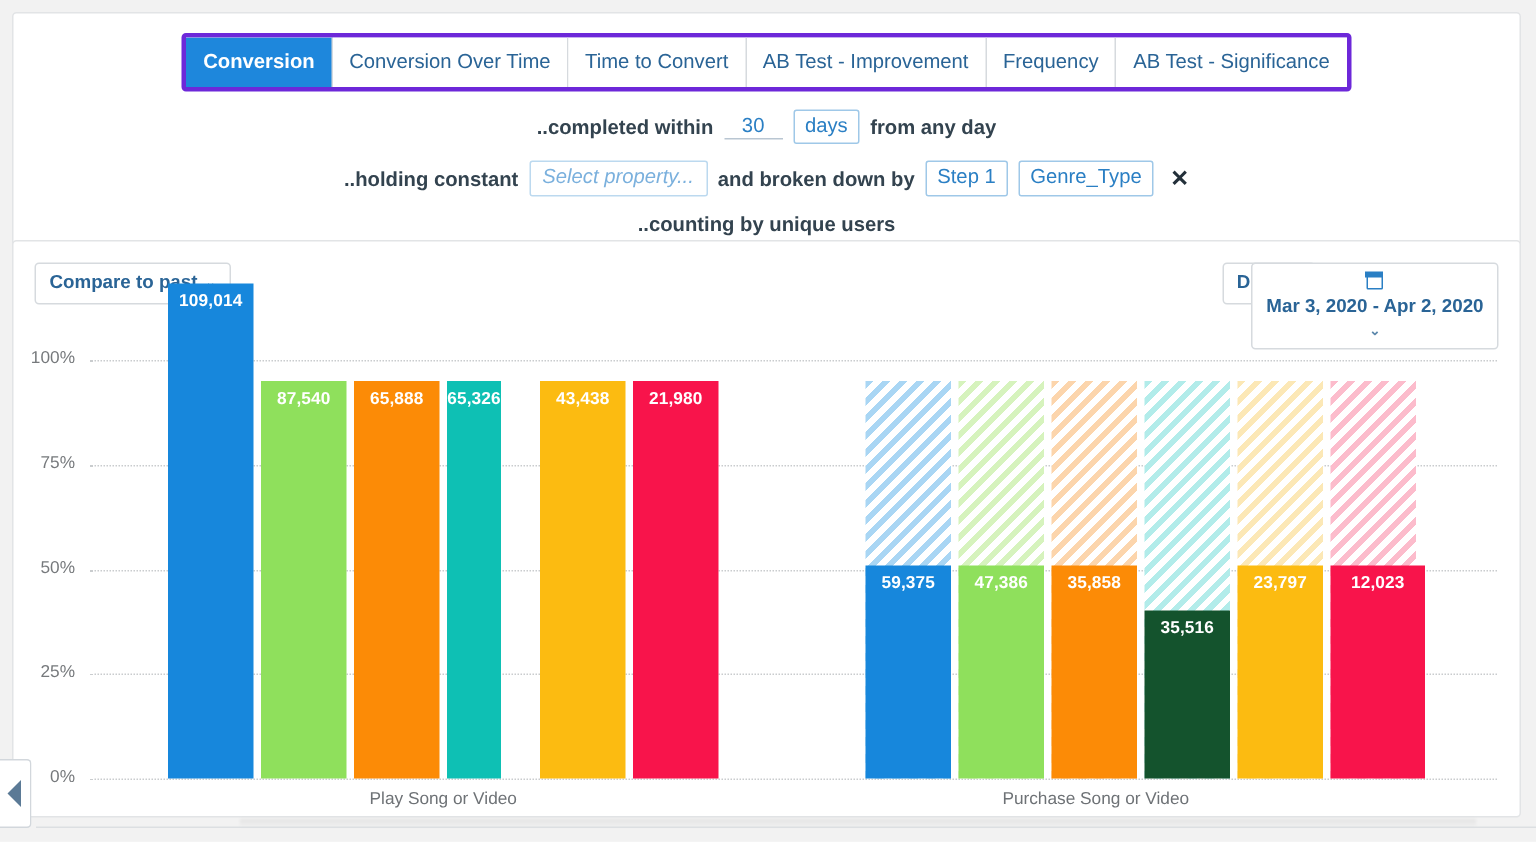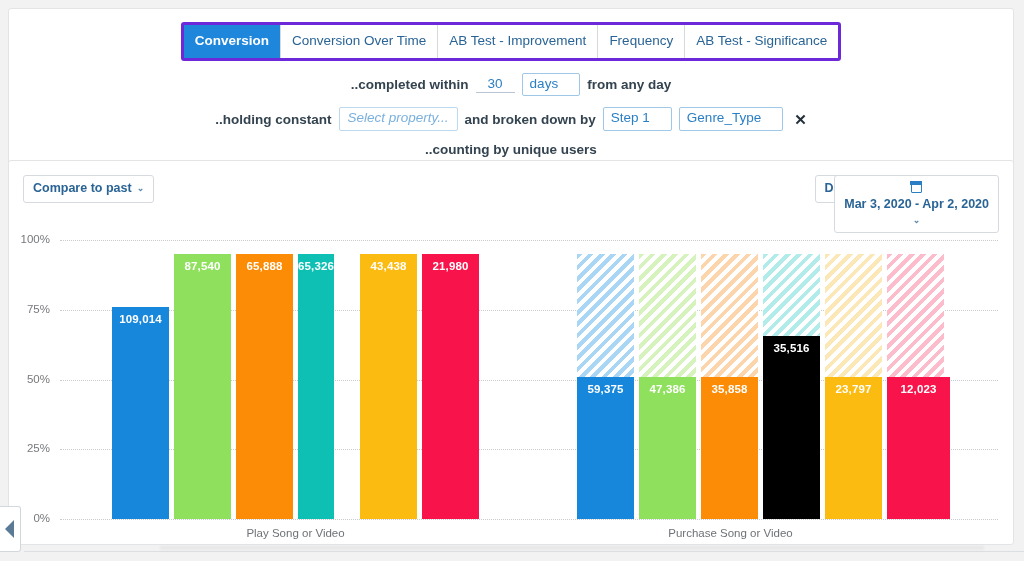--- a/index.html
+++ b/index.html
@@ -86,21 +86,21 @@
     padding: 1px 12px 1px 12px;
     cursor: text;
     font-size: 13.5px;
   }
   .pill {
     display: inline-block;
     color: #2a7fc4;
     background: #ffffff;
     border: 1px solid #9fc8e8;
     border-radius: 2px;
-    padding: 3px 21px 4px 7px;
+    padding: 3px 7px 4px 7px;
     font-weight: 400;
     font-size: 13.5px;
     cursor: pointer;
     line-height: 1.1;
   }
   .pill.ghost {
     color: #7ab0dd;
     font-style: italic;
     border-color: #bcd9ef;
     padding: 3px 8px 4px 8px;
@@ -278,20 +278,21 @@
 <body>
 
 <div class="app">
 
   <div class="query-card">
 
     <div class="tabs-row">
       <div class="tabs" id="tabs">
           <div class="tab active">Conversion</div>
           <div class="tab">Conversion Over Time</div>
+          <div class="tab">Time to Convert</div>
           <div class="tab">AB Test - Improvement</div>
           <div class="tab">Frequency</div>
           <div class="tab">AB Test - Significance</div>
         </div>
     </div>
 
     <div class="builder-line">
       <span>..completed within</span>
       <span class="num-input">30</span>
       <span class="pill">days</span>
@@ -338,21 +339,21 @@
         <div class="gridline" style="top: 279px;"></div>
         <div class="ytick" style="top: 279px;">0%</div>
         <div class="gridline" style="top: 209.25px;"></div>
         <div class="ytick" style="top: 209.25px;">25%</div>
         <div class="gridline" style="top: 139.5px;"></div>
         <div class="ytick" style="top: 139.5px;">50%</div>
         <div class="gridline" style="top: 69.75px;"></div>
         <div class="ytick" style="top: 69.75px;">75%</div>
         <div class="gridline" style="top: 0px;"></div>
         <div class="ytick" style="top: 0px;">100%</div>
-        <div class="bar" style="left: 52px; width: 57px; height: 212px; background: rgb(23, 135, 220);">
+        <div class="bar" style="left: 52px; width: 57px; height: 330px; background: rgb(23, 135, 220);">
           <span class="val" style="display: block;">109,014</span>
         </div>
         <div class="bar" style="left: 114px; width: 57px; height: 265.05px; background: rgb(143, 224, 92);">
           <span class="val" style="display: block;">87,540</span>
         </div>
         <div class="bar" style="left: 176px; width: 57px; height: 265.05px; background: rgb(252, 139, 6);">
           <span class="val" style="display: block;">65,888</span>
         </div>
         <div class="bar" style="left: 238px; width: 36px; height: 265.05px; background: rgb(14, 192, 180);">
           <span class="val" style="display: block;">65,326</span>
@@ -369,21 +370,21 @@
         </div>
         <div class="bar compare" style="left: 579px; width: 57px; height: 265.05px; background: repeating-linear-gradient(135deg, rgb(214, 243, 189) 0px, rgb(214, 243, 189) 4px, rgb(255, 255, 255) 4px, rgb(255, 255, 255) 8px);"></div>
         <div class="bar" style="left: 579px; width: 57px; height: 142.011px; background: rgb(143, 224, 92);">
           <span class="val" style="display: block;">47,386</span>
         </div>
         <div class="bar compare" style="left: 641px; width: 57px; height: 265.05px; background: repeating-linear-gradient(135deg, rgb(252, 213, 172) 0px, rgb(252, 213, 172) 4px, rgb(255, 255, 255) 4px, rgb(255, 255, 255) 8px);"></div>
         <div class="bar" style="left: 641px; width: 57px; height: 142.011px; background: rgb(252, 139, 6);">
           <span class="val" style="display: block;">35,858</span>
         </div>
         <div class="bar compare" style="left: 703px; width: 57px; height: 265.05px; background: repeating-linear-gradient(135deg, rgb(178, 236, 234) 0px, rgb(178, 236, 234) 4px, rgb(255, 255, 255) 4px, rgb(255, 255, 255) 8px);"></div>
-        <div class="bar" style="left: 703px; width: 57px; height: 183px; background: #000000;">
+        <div class="bar" style="left: 703px; width: 57px; height: 112px; background: #14532d;">
           <span class="val" style="display: block;">35,516</span>
         </div>
         <div class="bar compare" style="left: 765px; width: 57px; height: 265.05px; background: repeating-linear-gradient(135deg, rgb(252, 232, 182) 0px, rgb(252, 232, 182) 4px, rgb(255, 255, 255) 4px, rgb(255, 255, 255) 8px);"></div>
         <div class="bar" style="left: 765px; width: 57px; height: 142.011px; background: rgb(252, 187, 17);">
           <span class="val" style="display: block;">23,797</span>
         </div>
         <div class="bar compare" style="left: 827px; width: 57px; height: 265.05px; background: repeating-linear-gradient(135deg, rgb(252, 188, 204) 0px, rgb(252, 188, 204) 4px, rgb(255, 255, 255) 4px, rgb(255, 255, 255) 8px);"></div>
         <div class="bar" style="left: 827px; width: 63px; height: 142.011px; background: rgb(248, 20, 75);">
           <span class="val" style="display: block;">12,023</span>
         </div>

